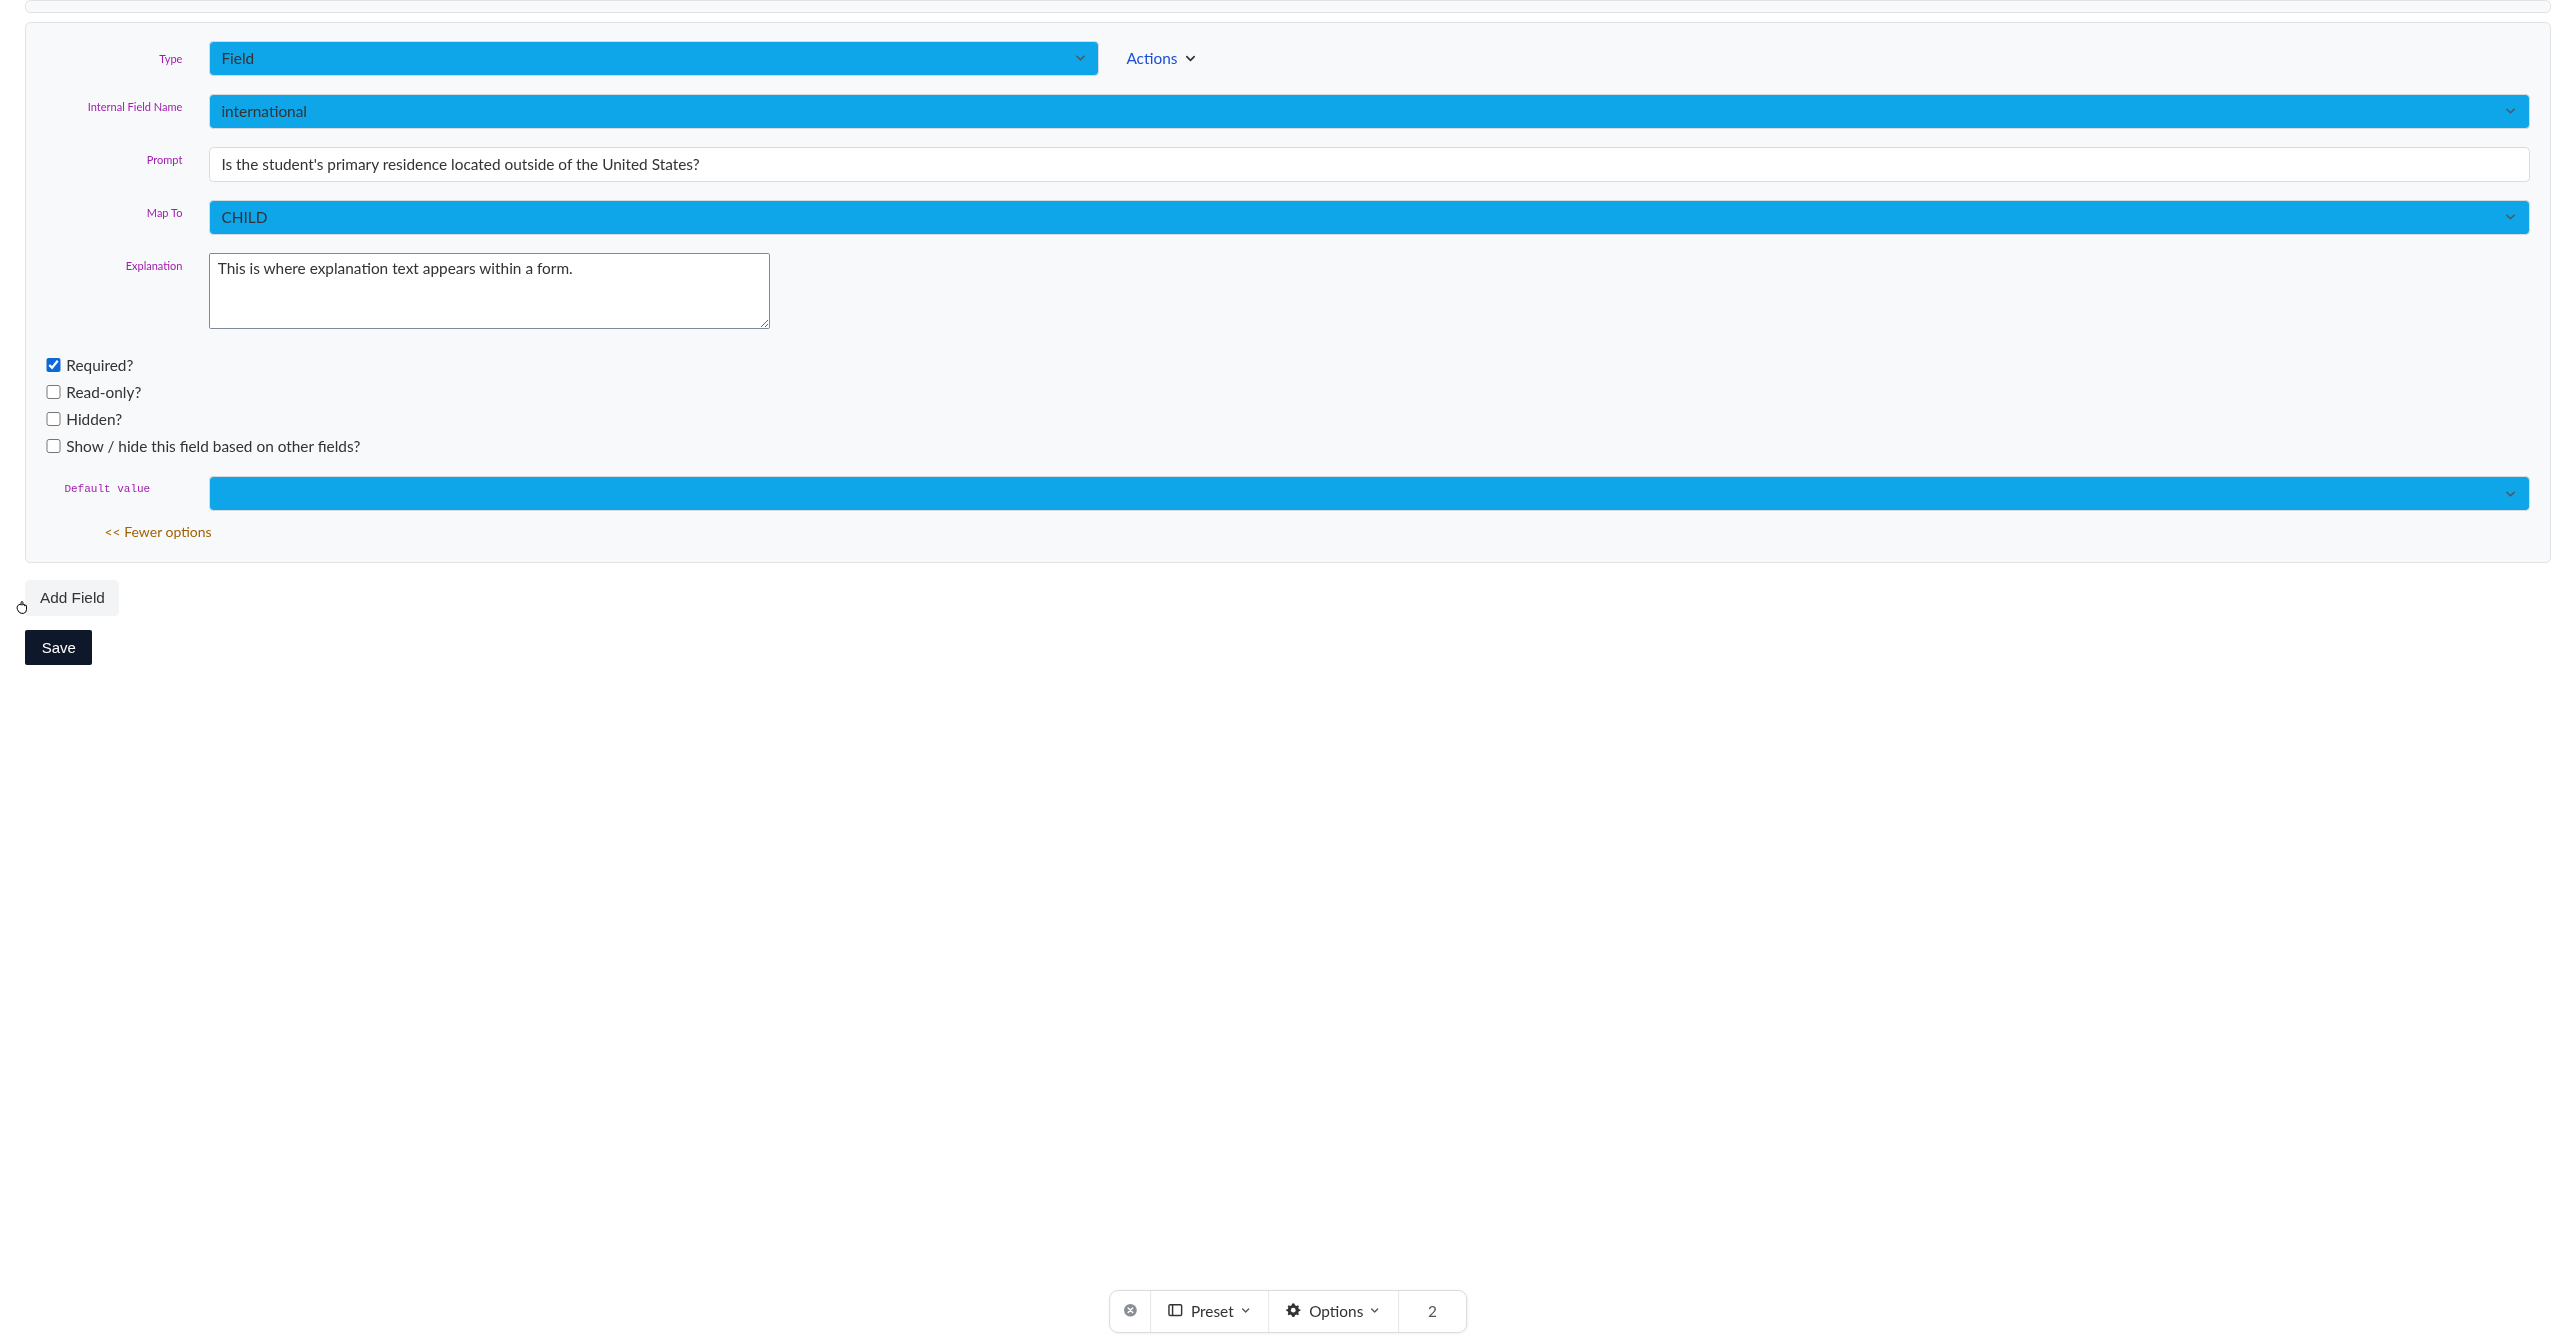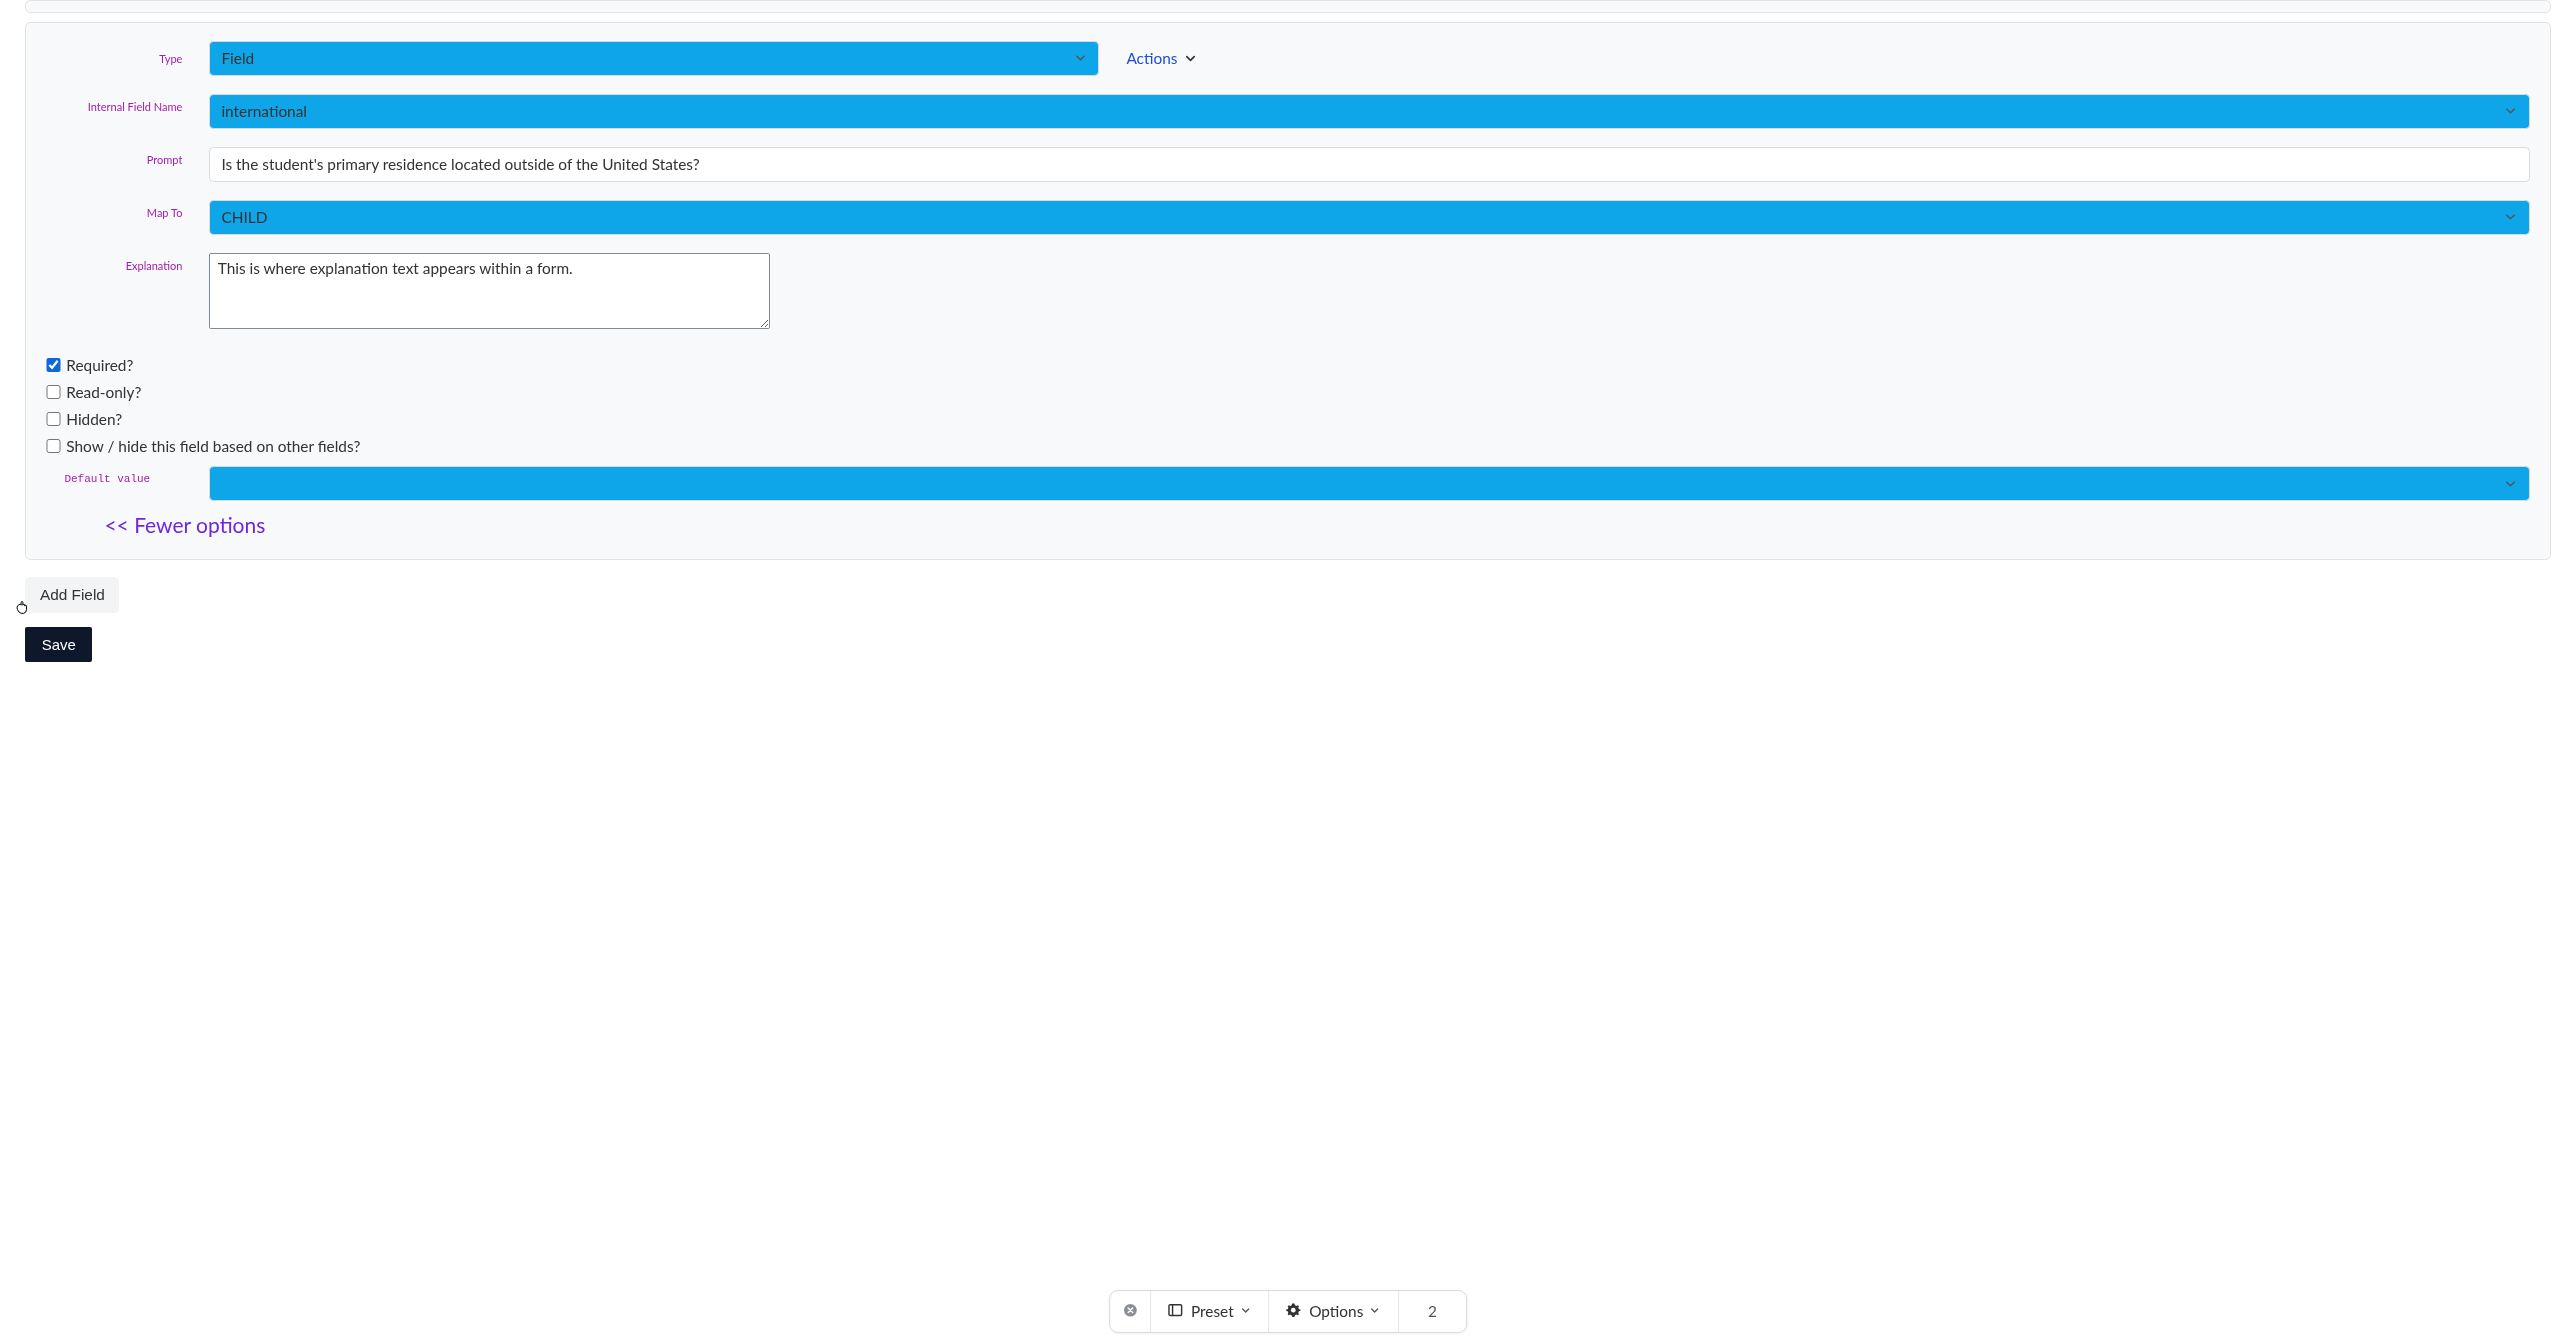--- a/index.html
+++ b/index.html
@@ -121,24 +121,24 @@
   .checkbox-row label {
     cursor: pointer;
     font-size: 15.4px;
     color: #333;
   }
   .fewer-options {
     margin-left: 58px;
     margin-top: 5.4px;
   }
   .fewer-options a {
-    color: #6d28d9;
+    color: #a16207;
     text-decoration: none;
     cursor: pointer;
-    font-size: 21px;
+    font-size: 14px;
   }
   .buttons-area {
     padding: 16.3px 25.4px 0 25.4px;
   }
   .add-field-btn {
     background: #f3f4f6;
     border: none;
     border-radius: 4.5px;
     padding: 9px 14.5px;
     font-size: 15.4px;
@@ -287,21 +287,21 @@
           <label for="cb-req">Required?</label>
         </div>
         <div class="checkbox-row">
           <input type="checkbox" id="cb-ro" style="">
           <label for="cb-ro">Read-only?</label>
         </div>
         <div class="checkbox-row">
           <input type="checkbox" id="cb-hid" style="">
           <label for="cb-hid">Hidden?</label>
         </div>
-        <div class="checkbox-row" style="margin-bottom:6px;">
+        <div class="checkbox-row" style="margin-bottom:16px;">
           <input type="checkbox" id="cb-cond" style="">
           <label for="cb-cond">Show / hide this field based on other fields?</label>
         </div>
       </div>
     </div>
 
     <div class="form-row" style="margin-bottom: 11px;">
       <div class="label-col" style="width: 163px; text-align:left; padding-left: 18px; padding-right: 9px; font-family: Liberation Mono, monospace;">Default value</div>
       <div class="input-col">
         <div class="select-wrap">

